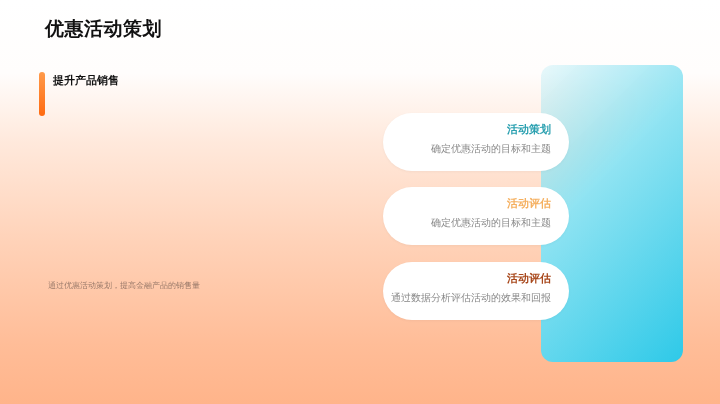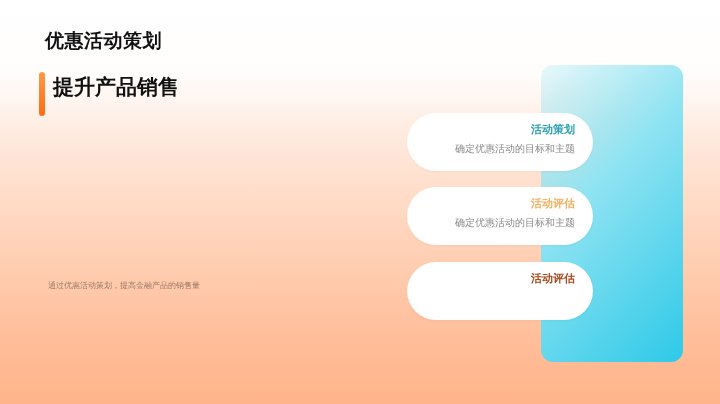--- a/index.html
+++ b/index.html
@@ -1,28 +1,28 @@
 <!DOCTYPE html>
 <html><head>
 <meta charset="utf-8">
 <style>
   html,body{margin:0;padding:0;}
   body{width:720px;height:404px;overflow:hidden;position:relative;
     font-family:"DejaVu Sans","Liberation Sans",sans-serif;
     background:linear-gradient(180deg,#ffffff 0%,#fffdfc 18%,#ffe9dc 35%,#ffd2b8 60%,#ffbd98 85%,#ffb48a 100%);}
-  .title{position:absolute;left:45px;top:28px;font-size:19px;font-weight:bold;color:#111;letter-spacing:0.5px;}
+  .title{position:absolute;left:45px;top:16px;font-size:19px;font-weight:bold;color:#111;letter-spacing:0.5px;}
   .accent-bar{position:absolute;left:39px;top:72px;width:6px;height:44px;border-radius:3px;
     background:linear-gradient(180deg,#ff9a4a,#ff6a10);}
-  .subtitle{position:absolute;left:53px;top:73px;font-size:21px;font-weight:bold;color:#111;}
+  .subtitle{position:absolute;left:53px;top:73px;font-size:11px;font-weight:bold;color:#111;}
   .desc{position:absolute;left:48px;top:280px;font-size:8px;color:#9a7a6a;}
   .frame{position:absolute;left:541px;top:65px;width:136px;height:291px;border-radius:12px;
     border:3px solid transparent;
     background:linear-gradient(transparent,transparent) padding-box,
       linear-gradient(135deg,rgba(180,235,245,0.3) 0%,#8fe3f2 40%,#2ec9e8 100%) border-box;}
-  .card{position:absolute;left:407px;width:186px;height:58px;border-radius:29px;background:#fff;
+  .card{position:absolute;left:383px;width:186px;height:58px;border-radius:29px;background:#fff;
     box-shadow:0 1px 3px rgba(0,0,0,0.04);text-align:center;}
   .card .ct{position:absolute;right:18px;top:9px;font-size:11px;font-weight:bold;}
   .card .cd{position:absolute;right:18px;top:29px;font-size:10px;color:#888;white-space:nowrap;}
 </style>
 </head>
 <body>
 
 <div class="title">优惠活动策划</div>
 <div class="accent-bar"></div>
 <div class="subtitle">提升产品销售</div>
@@ -33,13 +33,14 @@
 <div class="card" style="top:113px;">
   <div class="ct" style="color:#2aa0b0;">活动策划</div>
   <div class="cd">确定优惠活动的目标和主题</div>
 </div>
 <div class="card" style="top:187px;">
   <div class="ct" style="color:#f5b060;">活动评估</div>
   <div class="cd">确定优惠活动的目标和主题</div>
 </div>
 <div class="card" style="top:262px;">
   <div class="ct" style="color:#a8481c;">活动评估</div>
+  <div class="cd">通过数据分析评估活动的效果和回报</div>
 </div>
 
 </body></html>

